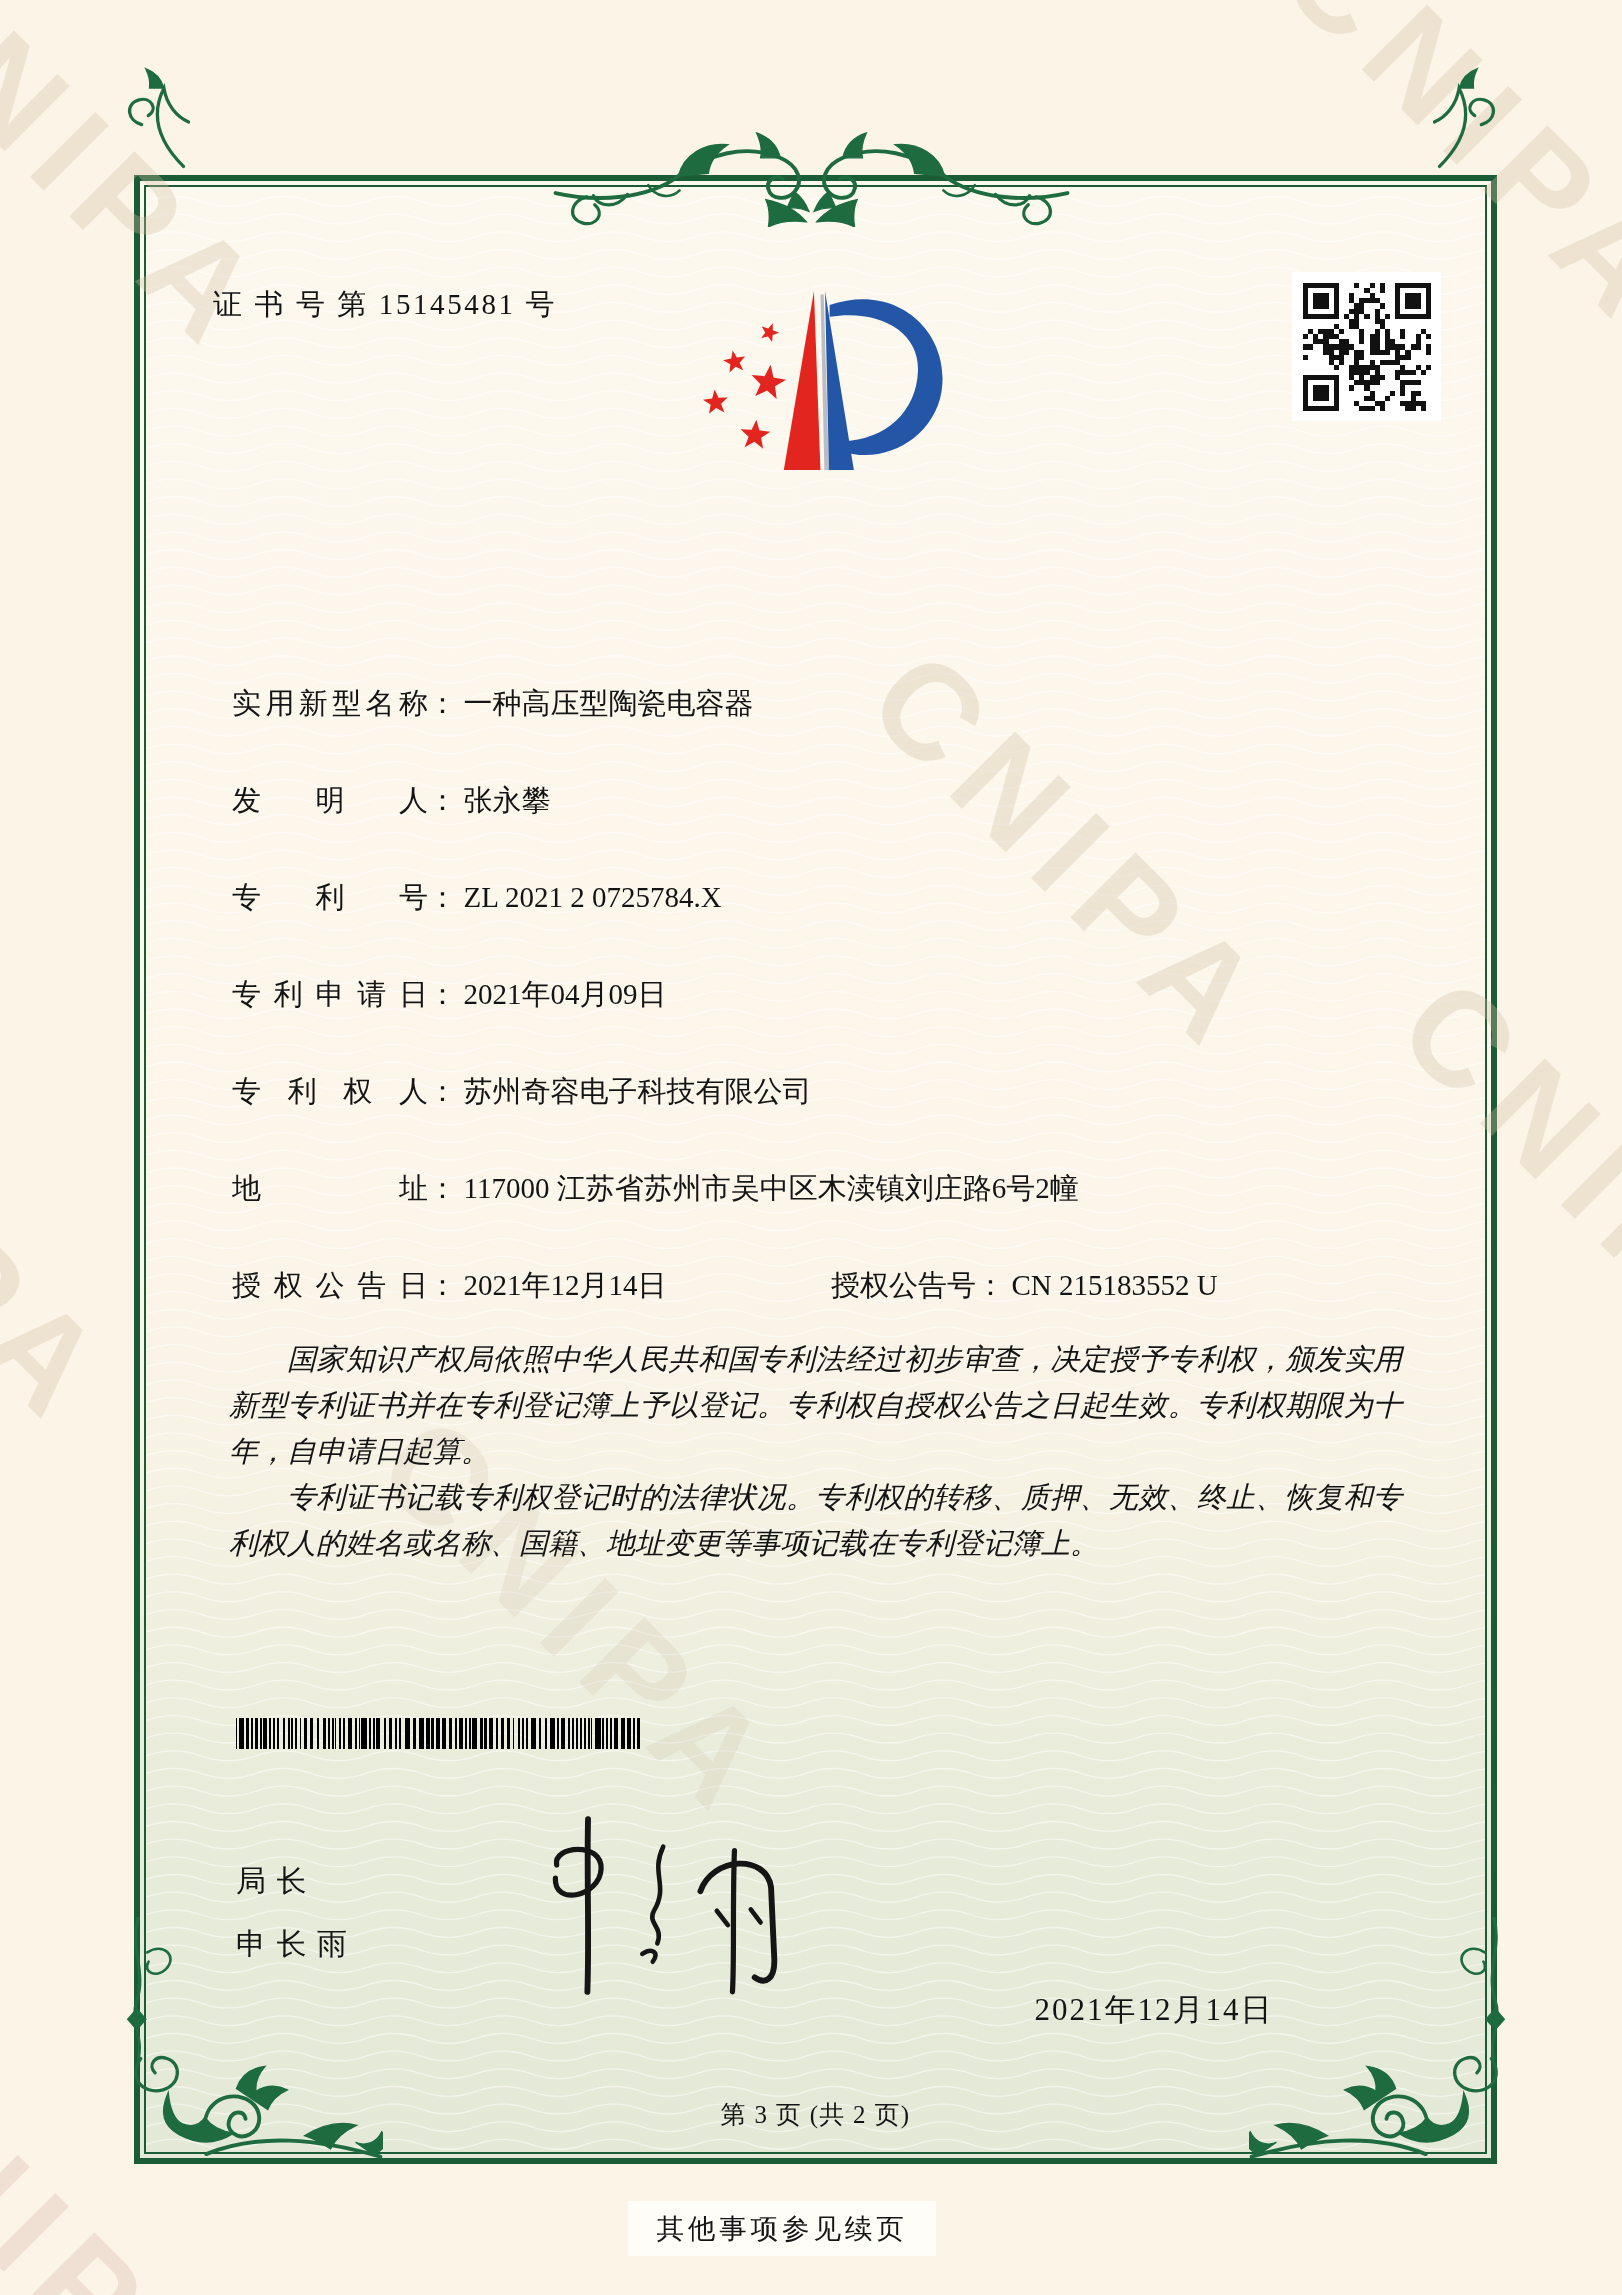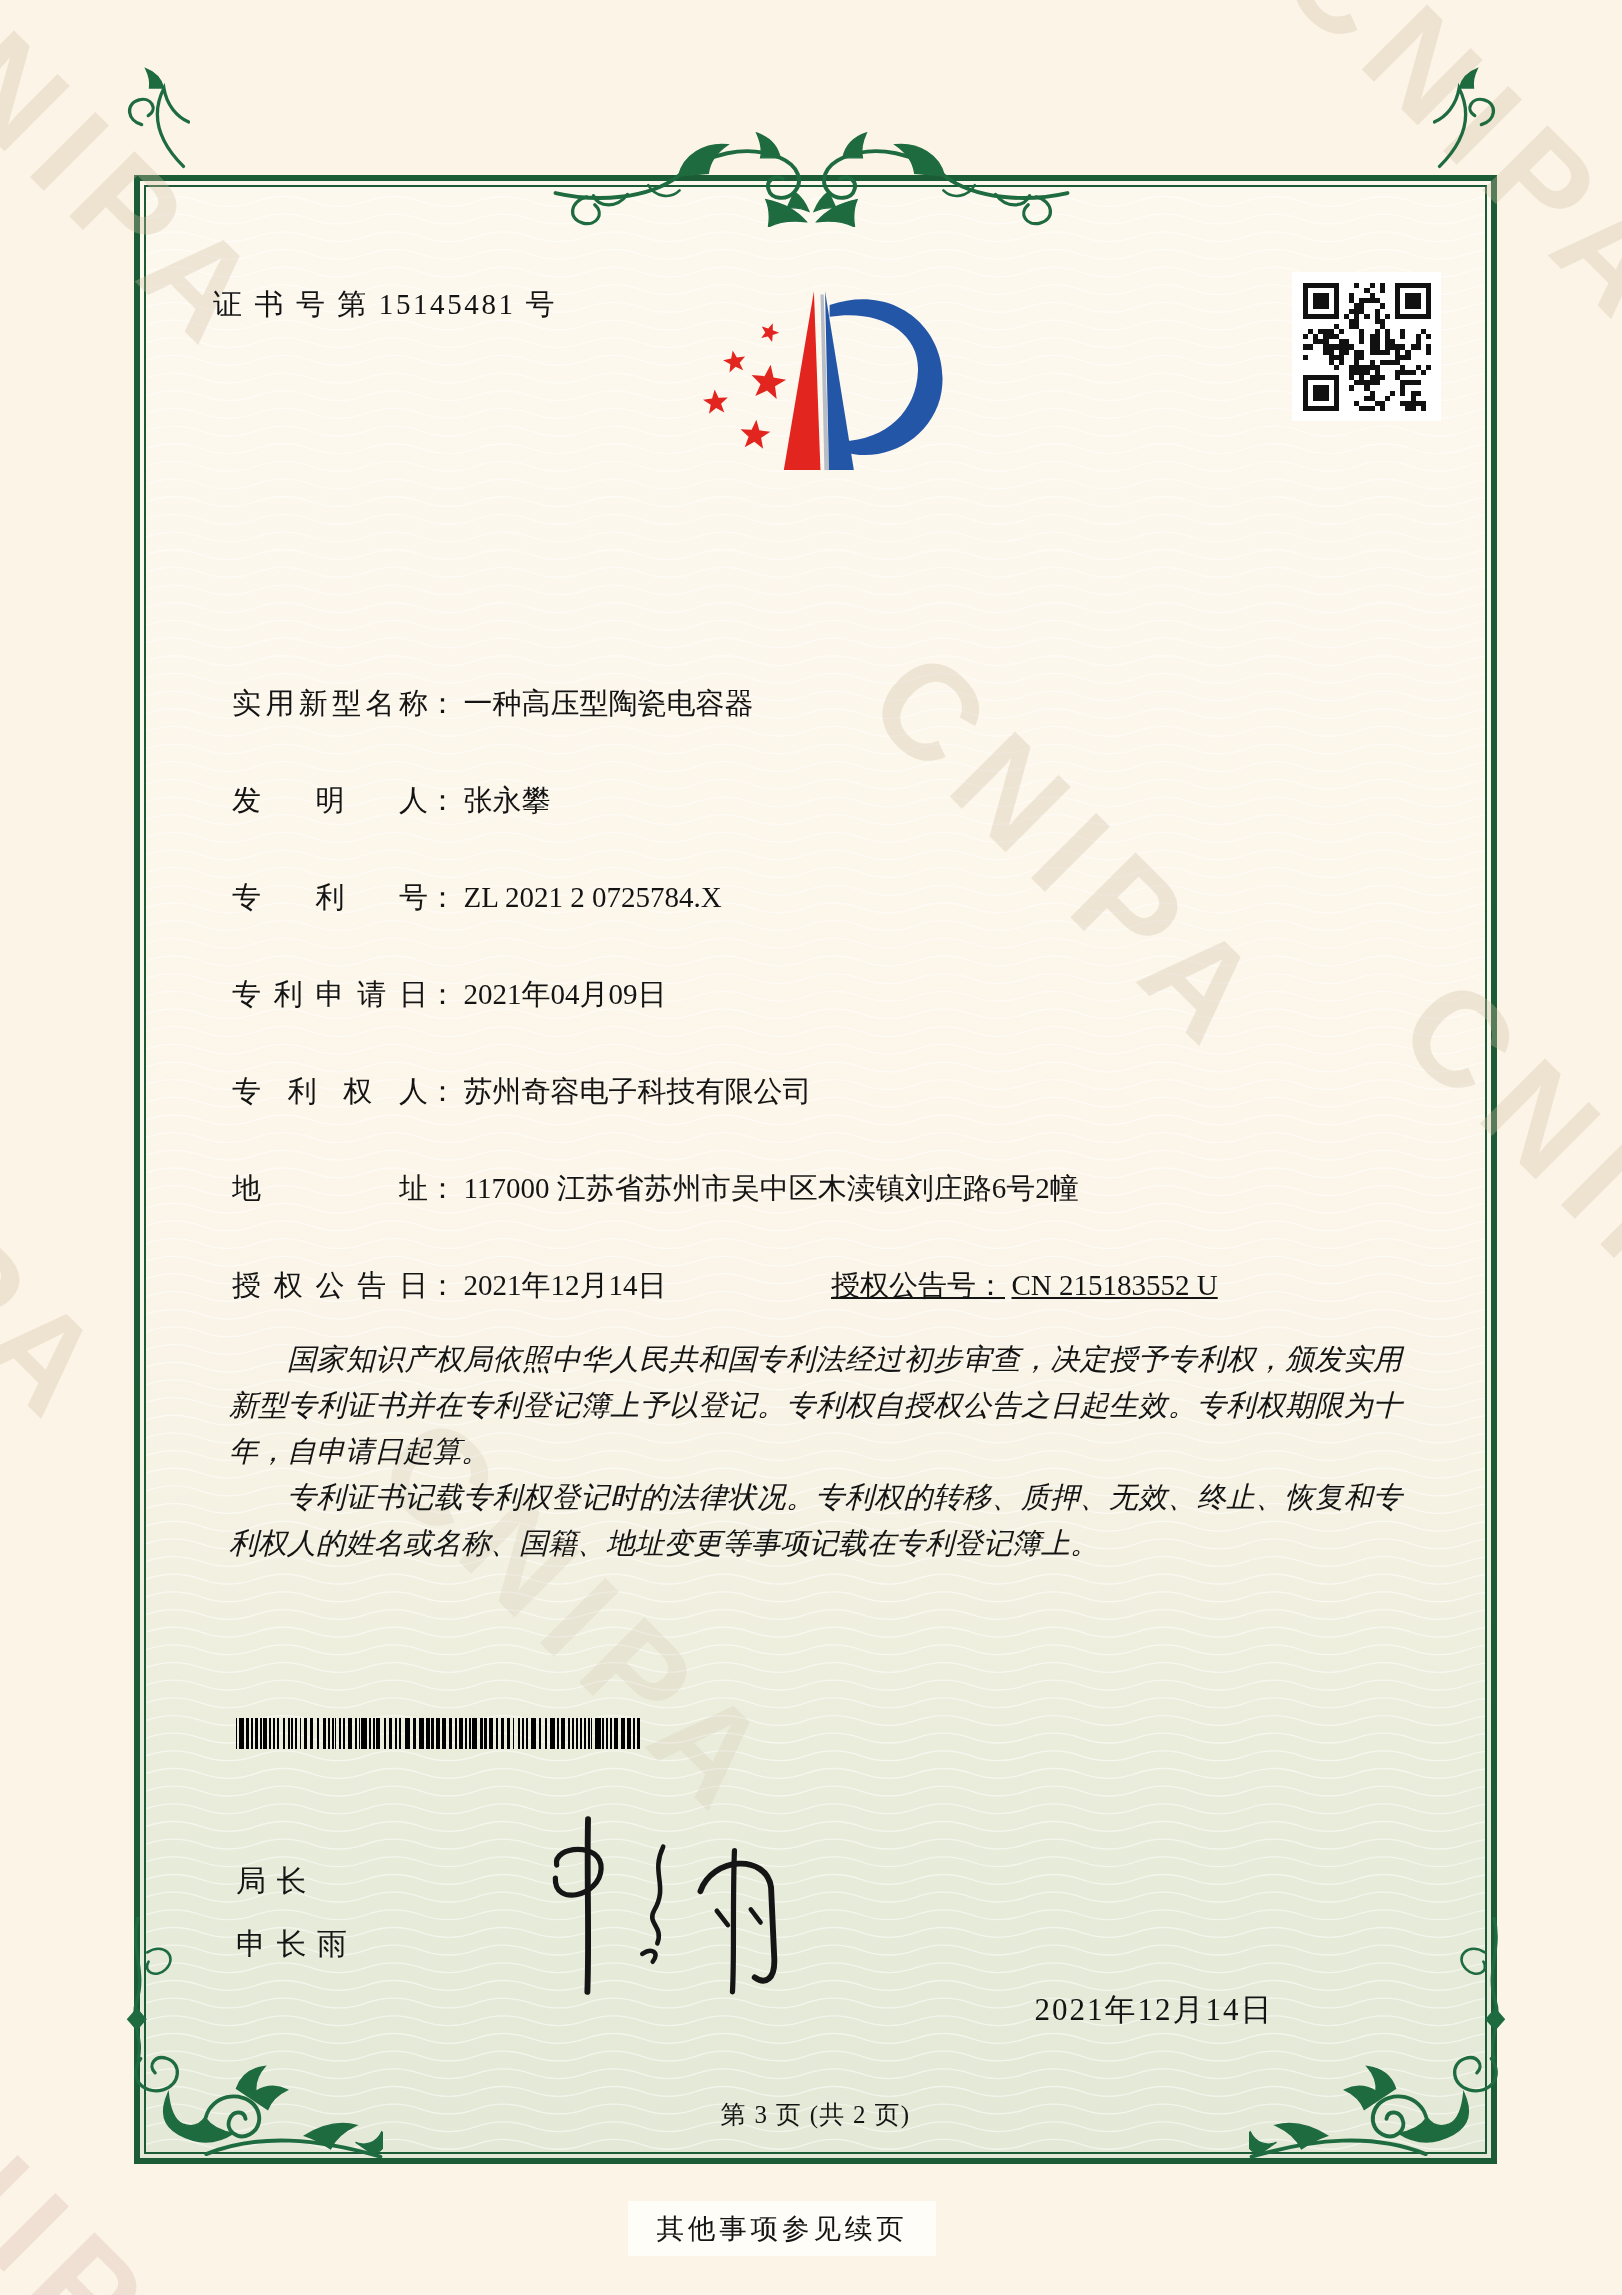--- a/index.html
+++ b/index.html
@@ -29,21 +29,21 @@
   
   .cert-no{position:absolute;left:213px;top:285px;font-size:29px;letter-spacing:2.6px;z-index:3;}
   .logo{position:absolute;left:694px;top:254px;z-index:3;}
   .qr-box{position:absolute;left:1292px;top:272px;width:149px;height:149px;background:#ffffff;
           display:flex;align-items:center;justify-content:center;z-index:3;}
   .title{position:absolute;left:0;top:484px;width:1623px;text-align:center;z-index:3;
          font-size:71px;font-weight:bold;letter-spacing:9.2px;}
   .row{position:absolute;left:232px;font-size:29px;white-space:nowrap;z-index:3;}
   .flabel{display:inline-flex;justify-content:space-between;width:196px;vertical-align:bottom;}
   .fvalue{margin-left:6.5px;}
-  .grant2{position:absolute;left:599px;top:0;text-decoration:underline;}
+  .grant2{position:absolute;left:599px;top:0;}
   .body-text{position:absolute;left:229px;top:1336px;width:1173px;z-index:3;
              font-size:29px;line-height:46px;text-align:justify;font-style:italic;}
   .body-text p{margin:0;text-indent:2em;}
   .barcode{position:absolute;left:236px;top:1718px;width:414px;height:31px;z-index:3;font-size:0;}
   .barcode i{display:inline-block;height:31px;}
   .sig-role{position:absolute;left:236px;top:1861px;font-size:30px;letter-spacing:10.5px;z-index:3;}
   .sig-name{position:absolute;left:236px;top:1924px;font-size:30px;letter-spacing:10.5px;z-index:3;}
   .signature{position:absolute;left:491px;top:1814px;z-index:3;}
   .issue-date{position:absolute;left:1010px;top:1989px;width:288px;text-align:center;font-size:31px;letter-spacing:2px;z-index:3;}
   .page-indicator{position:absolute;left:134px;top:2098px;width:1363px;text-align:center;font-size:25px;letter-spacing:1.3px;z-index:3;}

